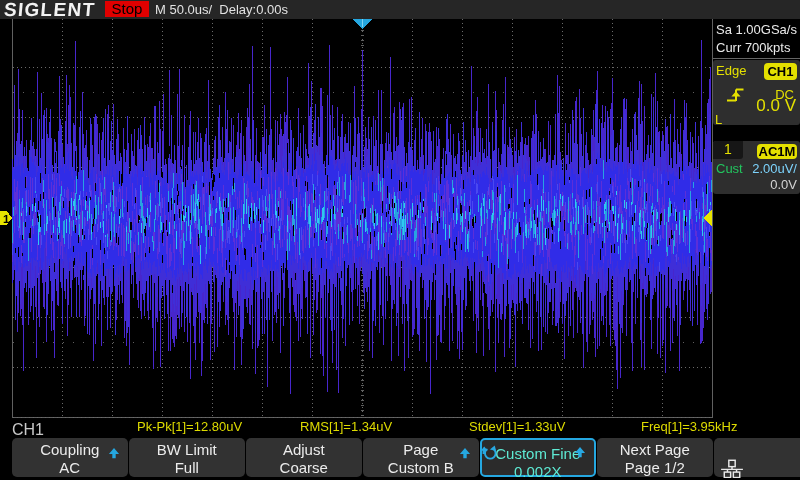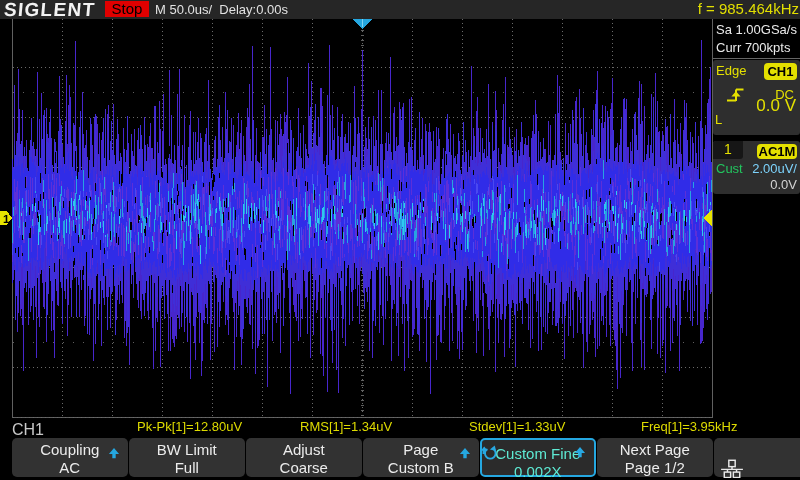--- a/index.html
+++ b/index.html
@@ -55,27 +55,26 @@
   <path fill="#e8e400" d="M0 211h7l5 7-5 7H0z"></path>
   <text x="3" y="222.5" fill="#000" font-size="11.5" font-family="Liberation Sans" font-weight="bold">1</text>
   <path fill="#e8e400" d="M712 210v16l-9-8z"></path>
   <path fill="#25a7e0" d="M353 19h19l-9.5 10z"></path>
   <path stroke="#7fd4f2" stroke-width="1.5" d="M362.5 19v8"></path>
 </svg>
 <div id="topbar"></div>
 <div id="logo">SIGLENT</div>
 <div id="stop">Stop</div>
 <div id="tbase">M 50.0us/&nbsp; Delay:0.00s</div>
-<div id="freq">f = 985.464kHz</div>
 
 <div class="sbtxt" style="top:22px">Sa 1.00GSa/s</div>
 <div class="sbtxt" style="top:40px">Curr 700kpts</div>
 <div style="position:absolute;left:713px;top:58px;width:87px;height:1px;background:#666"></div>
 
-<div class="panel" style="top:60px;height:75px">
+<div class="panel" style="top:60px;height:65px">
   <div class="yel" style="position:absolute;left:3px;top:3px;font-size:13px">Edge</div>
   <div class="badge" style="left:51px;top:3px;width:33px;height:17px;line-height:17px">CH1</div>
   <svg class="abs" style="left:14px;top:28px" width="17" height="14" viewBox="0 0 17 14">
     <path stroke="#e4e000" stroke-width="2" fill="none" d="M0 12.5h9M9 13V1.5M9 1.5h7.5"></path>
     <path fill="#e4e000" d="M9 3.2l4.6 5.4H4.4z"></path>
   </svg>
   <div class="yel" style="position:absolute;right:6px;top:27px;font-size:13px">DC</div>
   <div class="yel" style="position:absolute;left:2px;top:52px;font-size:13px">L</div>
   <div class="yel" style="position:absolute;right:4px;top:36px;font-size:17px">0.0 V</div>
 </div>

